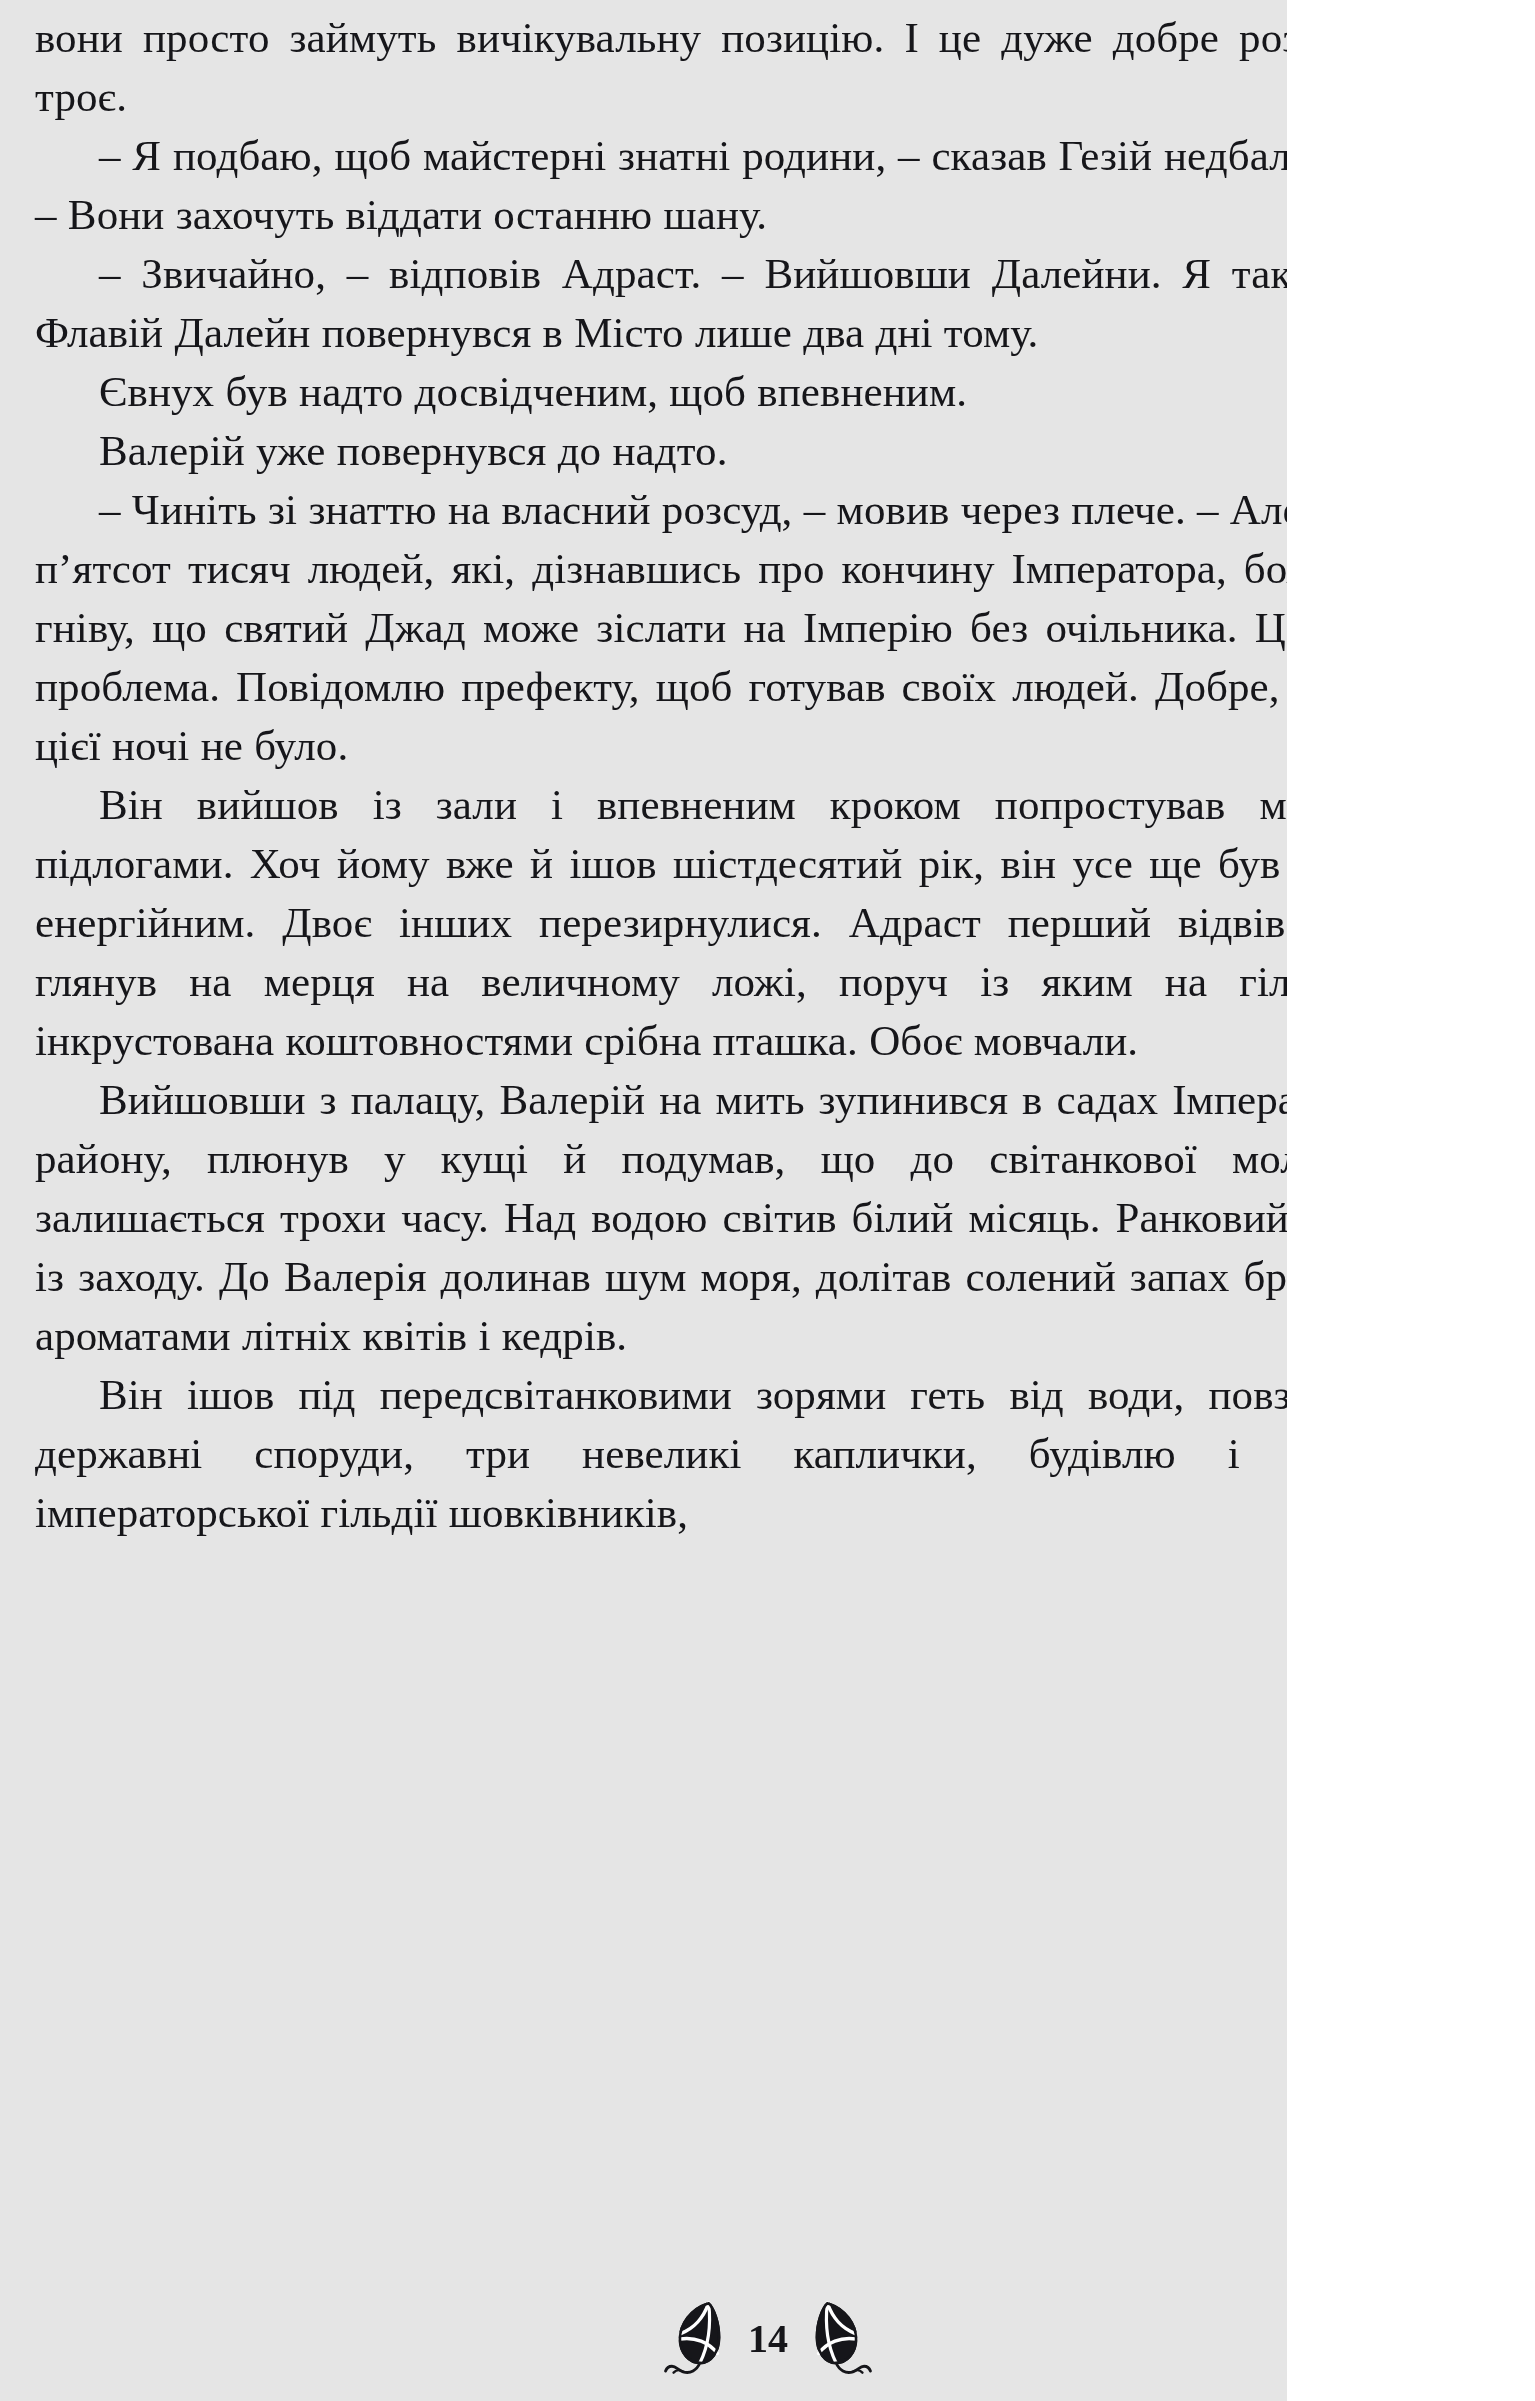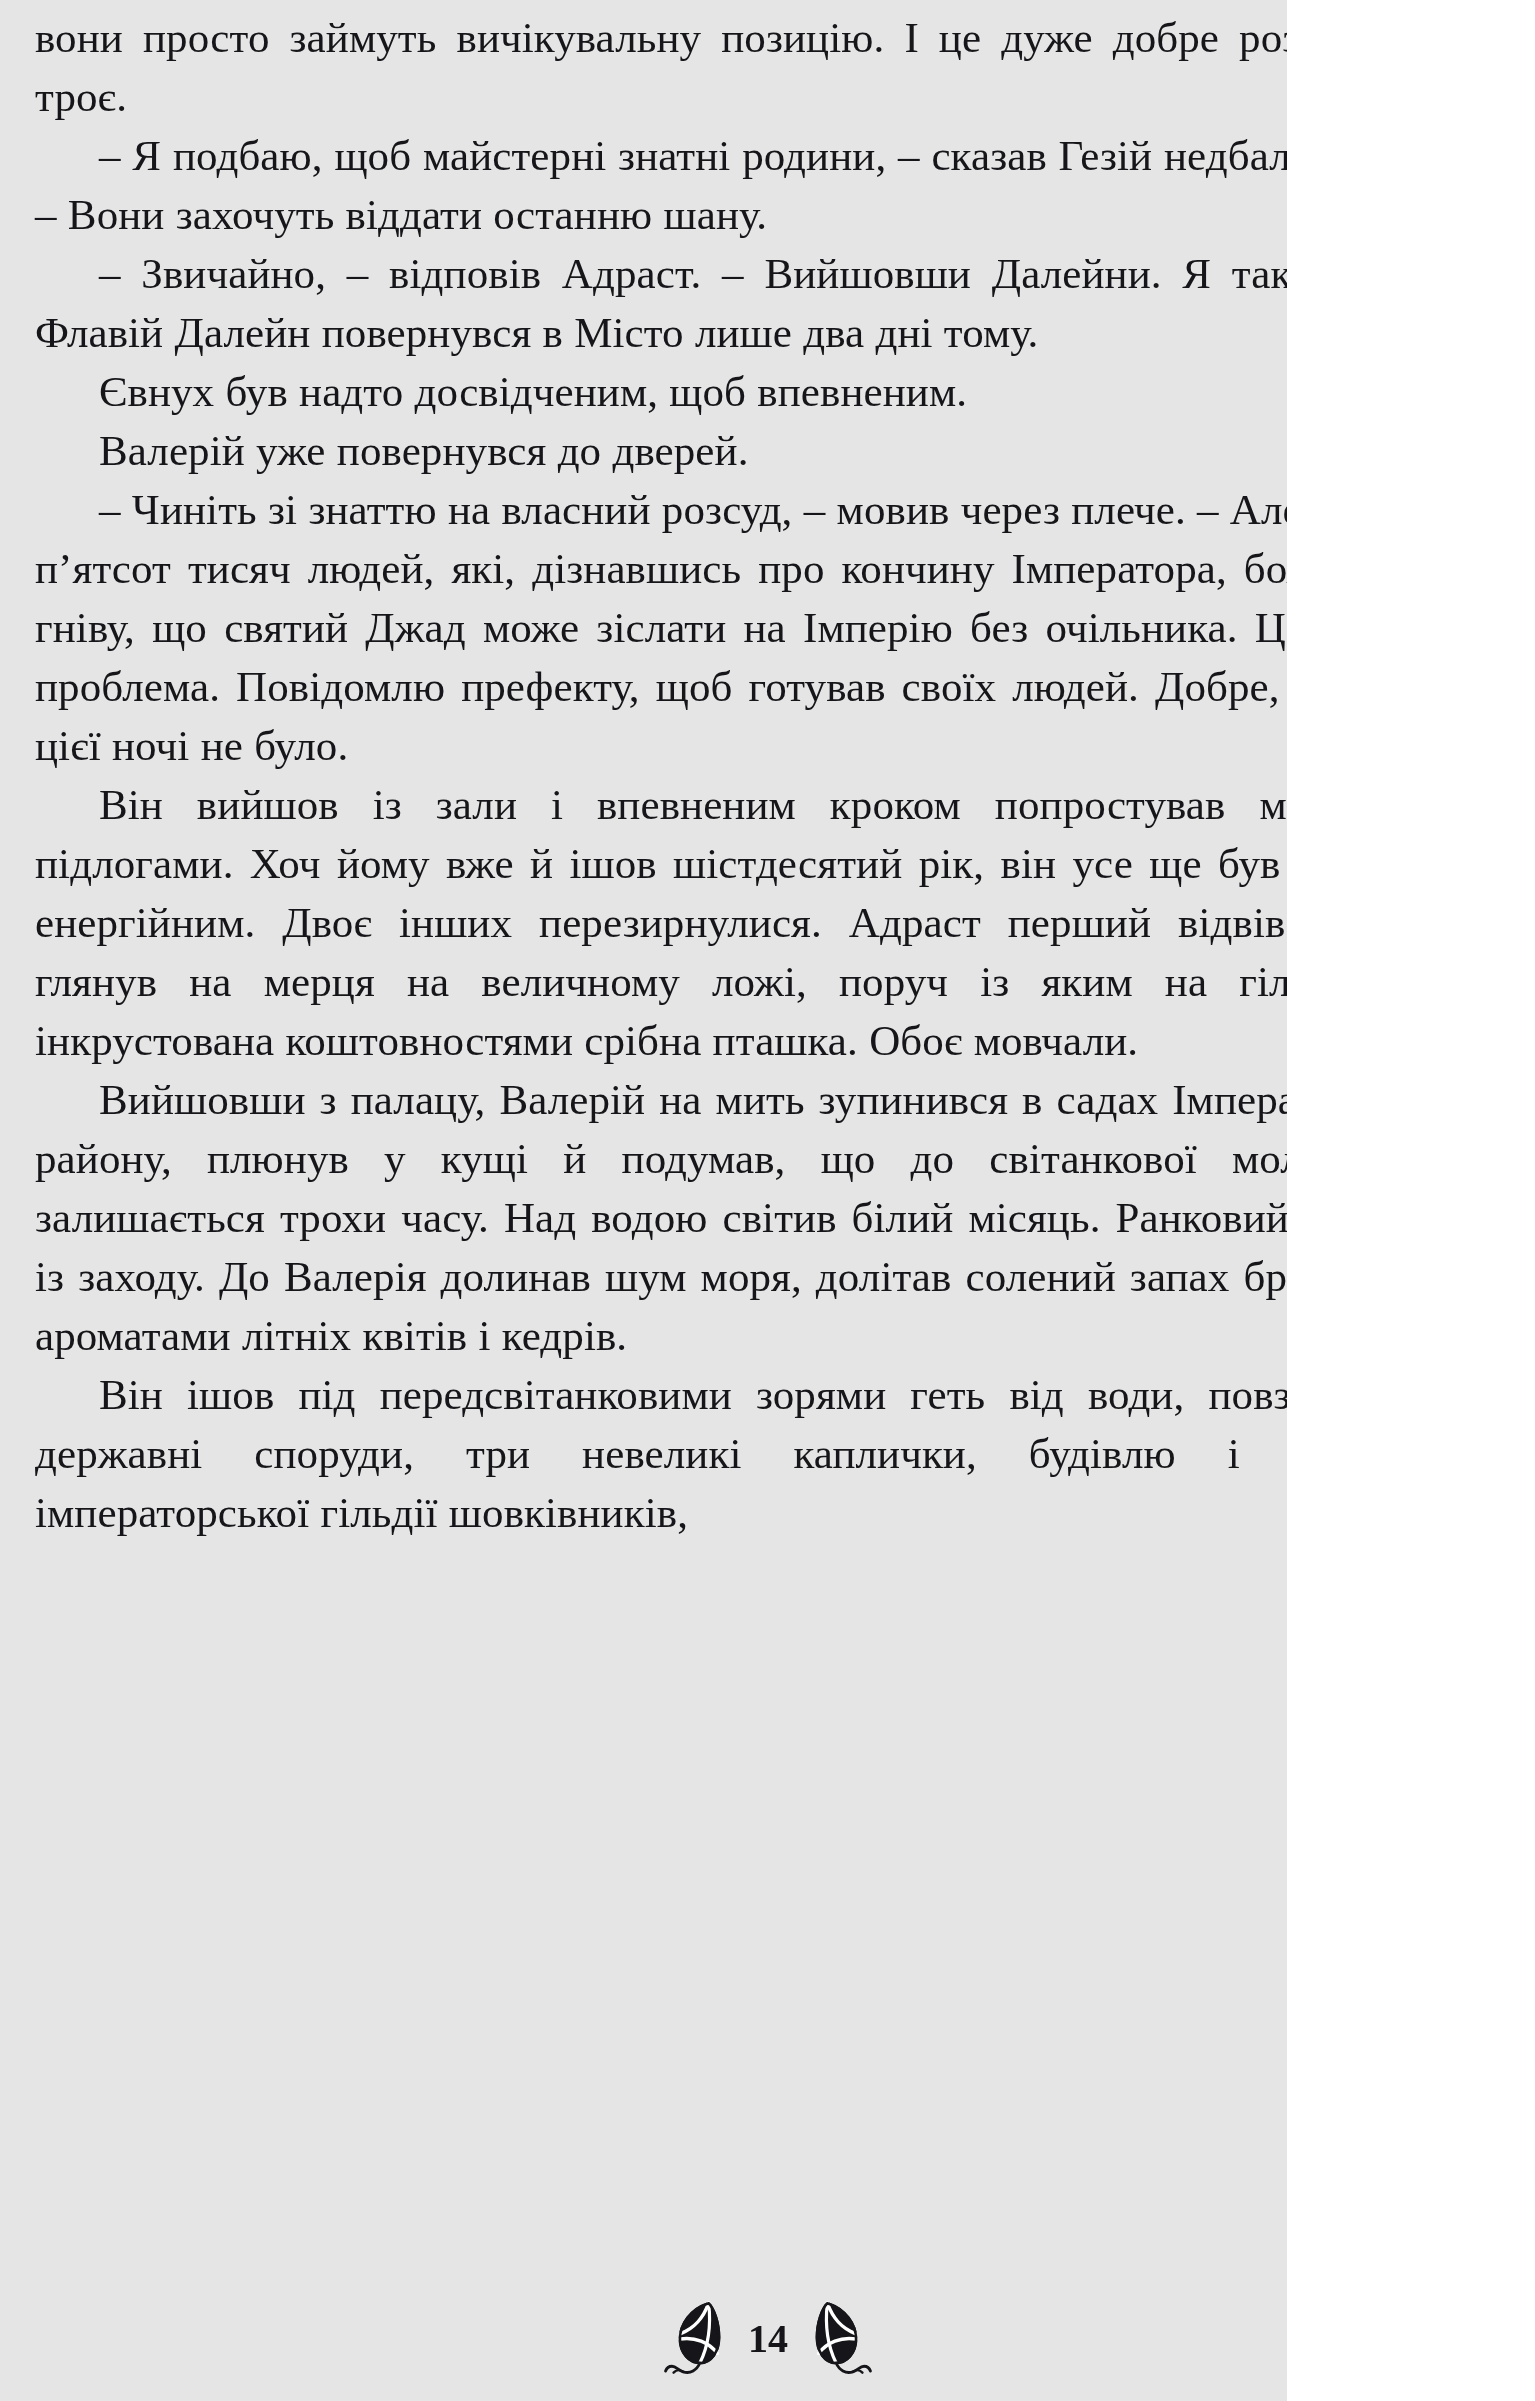--- a/index.html
+++ b/index.html
@@ -94,21 +94,21 @@
 </head>
 <body>
 
 <div class="page">
 
   <div class="text-block">
     <p class="para cont">вони просто займуть вичікувальну позицію. І це дуже добре розуміли всі троє.</p>
     <p class="para indent">– Я подбаю, щоб майстерні знатні родини, – сказав Гезій недбалим тоном. – Вони захочуть віддати останню шану.</p>
     <p class="para indent">– Звичайно, – відповів Адраст. – Вийшовши Далейни. Я так розумію, Флавій Далейн повернувся в Місто лише два дні тому.</p>
     <p class="para indent">Євнух був надто досвідченим, щоб впевненим.</p>
-    <p class="para indent">Валерій уже повернувся до дверей.</p>
+    <p class="para indent">Валерій уже повернувся до надто.</p>
     <p class="para indent">– Чиніть зі знаттю на власний розсуд, – мовив через плече. – Але в Місті є п’ятсот тисяч людей, які, дізнавшись про кончину Імператора, боятимуться гніву, що святий Джад може зіслати на Імперію без очільника. Це вже моя проблема. Повідомлю префекту, щоб готував своїх людей. Добре, хоч грози цієї ночі не було.</p>
     <p class="para indent">Він вийшов із зали і впевненим кроком попростував мозаїчними підлогами. Хоч йому вже й ішов шістдесятий рік, він усе ще був дужим та енергійним. Двоє інших перезирнулися. Адраст перший відвів погляд і глянув на мерця на величному ложі, поруч із яким на гілці сиділа інкрустована коштовностями срібна пташка. Обоє мовчали.</p>
     <p class="para indent">Вийшовши з палацу, Валерій на мить зупинився в садах Імператорського району, плюнув у кущі й подумав, що до світанкової молитви ще залишається трохи часу. Над водою світив білий місяць. Ранковий вітер дув із заходу. До Валерія долинав шум моря, долітав солений запах бризу поміж ароматами літніх квітів і кедрів.</p>
     <p class="para indent">Він ішов під передсвітанковими зорями геть від води, повз поміж й державні споруди, три невеликі каплички, будівлю і майстерні імператорської гільдії шовківників,</p>
   </div>
 
   <div class="footer">
     <div class="folio-group">
 
       <svg class="ornament left" viewBox="0 0 86 104" aria-hidden="true">

